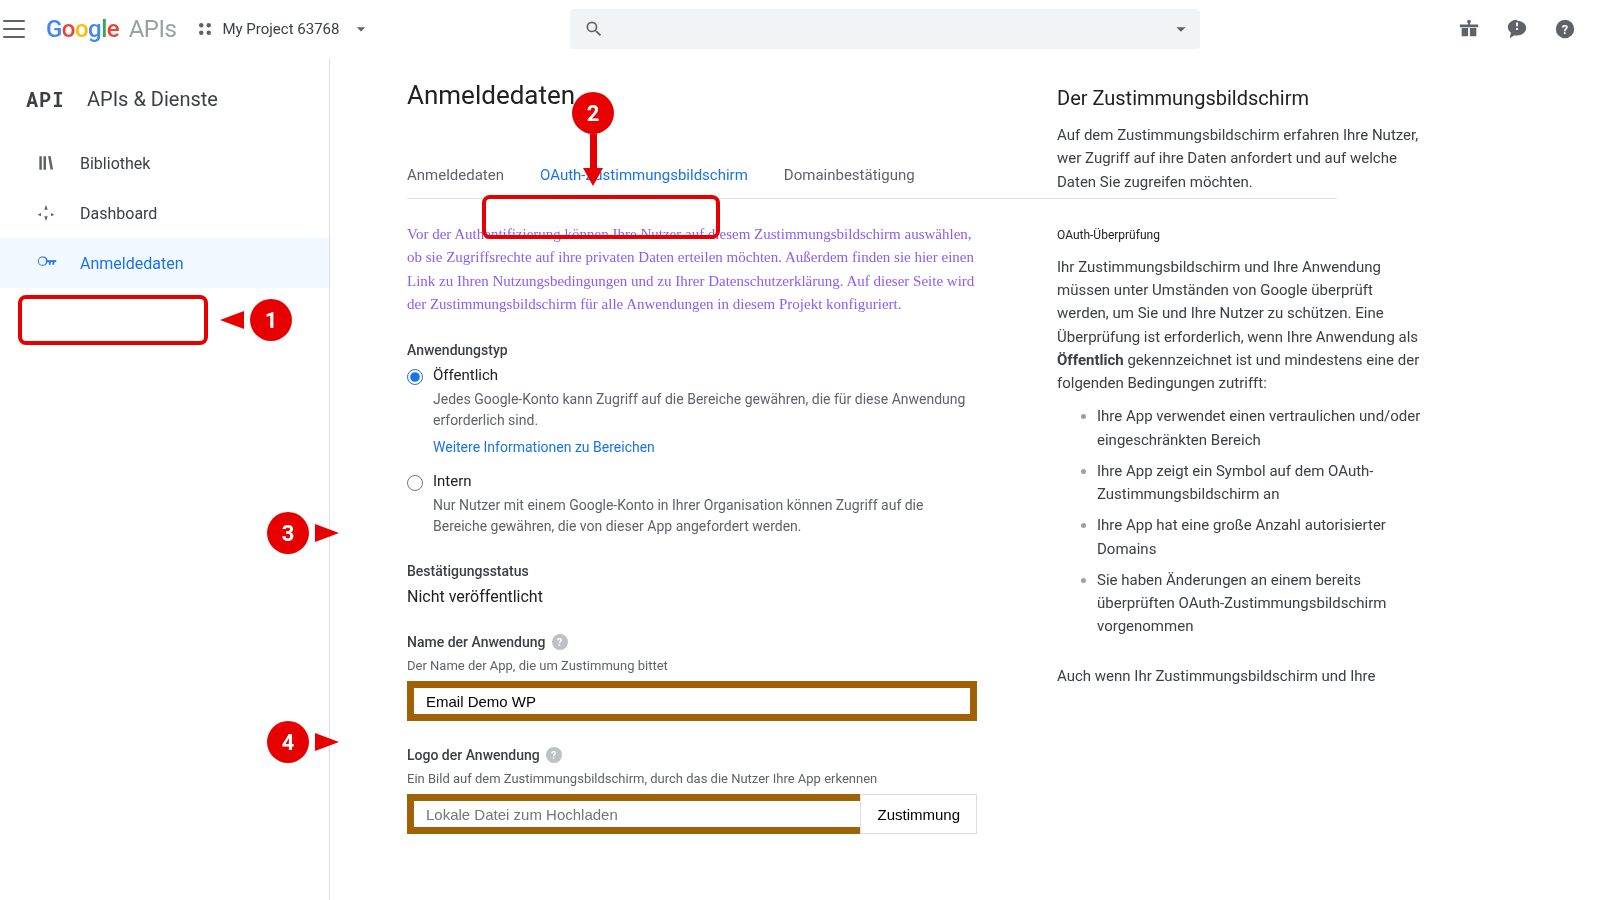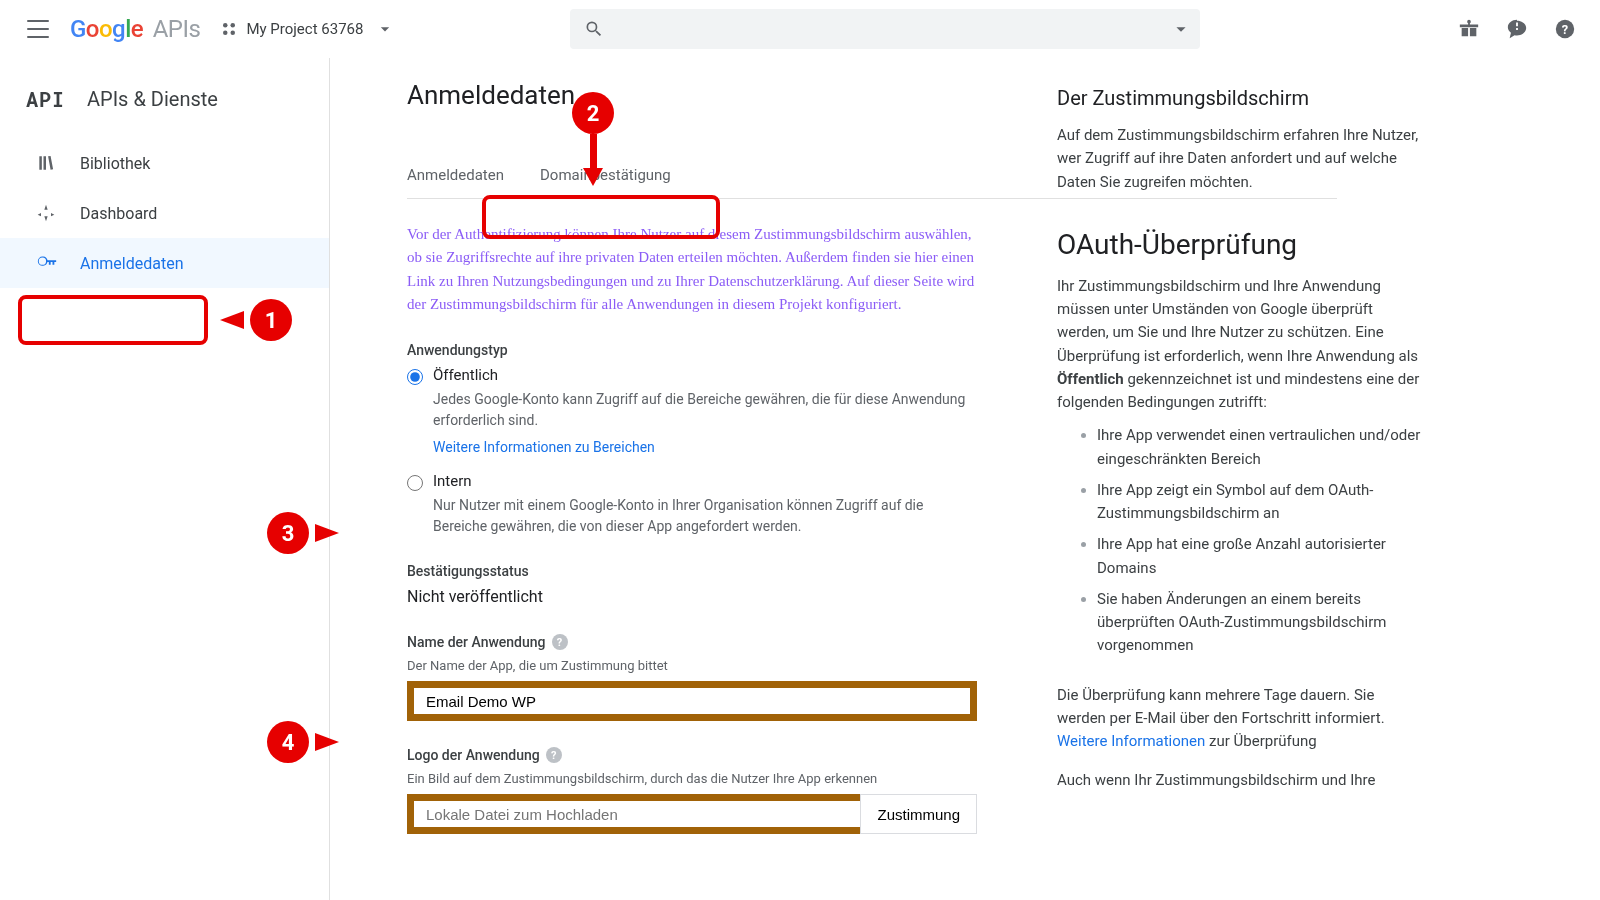--- a/index.html
+++ b/index.html
@@ -1,18 +1,18 @@
 <!DOCTYPE html>
 <html><head>
 <meta charset="utf-8">
 <style>
   * { box-sizing: border-box; margin: 0; padding: 0; }
   body { font-family: Roboto, "Helvetica Neue", Arial, sans-serif; font-size: 14px; color: #202124; background: #fff; width: 1600px; height: 900px; overflow: hidden; }
   
-  .topbar { display: flex; align-items: center; height: 58px; padding: 0 24px 0 26px; position: relative; }
+  .topbar { display: flex; align-items: center; height: 58px; padding: 0 24px 0 2px; position: relative; }
   .hamburger { width: 24px; height: 24px; display: flex; flex-direction: column; justify-content: space-between; padding: 3px 1px; cursor: pointer; }
   .hamburger span { display:block; height:2px; background:#5f6368; border-radius:1px; }
   .logo { display:flex; align-items:baseline; margin-left: 20px; font-size: 24px; font-weight: 500; letter-spacing: -0.5px;}
   .logo .g { color:#4285F4; } .logo .o1{color:#EA4335;} .logo .o2{color:#FBBC05;} .logo .g2{color:#4285F4;} .logo .l{color:#34A853;} .logo .e{color:#EA4335;}
   .logo-apis { color:#9aa0a6; font-size:24px; margin-left: 4px; font-weight:400; }
   .project-picker { display:flex; align-items:center; margin-left: 20px; font-size:15px; color:#3c4043; cursor:pointer; }
   .project-picker .dots { margin-right: 8px; }
   .project-picker .drop { margin-left: 12px; }
   .search-wrap { position:absolute; left: 570px; right: 400px; top: 9px; height: 40px; background:#f1f3f4; border-radius: 4px; display:flex; align-items:center; padding: 0 8px 0 14px; }
   .search-wrap svg.search { fill:#5f6368; margin-right: 6px; }
@@ -50,21 +50,21 @@
   .help-text { font-size: 13px; color:#5f6368; margin-bottom: 8px; }
   .text-input { width: 100%; height: 40px; border: 7px solid #a16207; padding: 0 12px; font-size: 15px; outline:none; }
   .upload-row { display:flex; width:100%; }
   .upload-row .text-input { flex:1; border-right: none; }
   .browse-btn { height:40px; border:1px solid #dadce0; background:#fff; padding: 0 16px; font-size:15px; cursor:pointer; }
   .status-val { font-size:16px; color:#202124; margin-bottom: 28px; }
   .section-gap { margin-top: 26px; }
 
   .col-right h2 { font-size: 20px; font-weight:400; color:#202124; margin-bottom: 14px; margin-top: 6px;}
   .col-right .rtext { font-size:15px; color:#3c4043; line-height:1.55; margin-bottom: 34px; }
-  .col-right h3 { font-size: 28px; font-weight:400; margin-bottom: 14px; }
+  .col-right h3 { font-size: 12px; font-weight:400; margin-bottom: 14px; }
   .col-right ul { padding-left: 40px; margin: 8px 0 26px 0; }
   .col-right li { color:#3c4043; font-size:15px; line-height:1.55; margin-bottom: 8px; }
   .col-right li::marker { color:#9aa0a6; }
   .questionmark { width:16px; height:16px; border-radius:50%; background:#bdc1c6; display:inline-flex; align-items:center; justify-content:center; color:#fff; font-size:11px; font-weight:700;}
 
   
   .marker { position: absolute; z-index: 100; pointer-events:none; display:flex; align-items:center; }
   .marker .badge { width: 42px; height: 42px; border-radius: 50%; background:#e60000; color:#fff; font-size: 22px; font-weight: 700; display:flex; align-items:center; justify-content:center; }
   .marker .arrow-left { width:0; height:0; border-top:9px solid transparent; border-bottom:9px solid transparent; border-right: 24px solid #e60000; margin: 0 6px; }
   .marker .arrow-right { width:0; height:0; border-top:9px solid transparent; border-bottom:9px solid transparent; border-left: 24px solid #e60000; margin: 0 6px; }
@@ -154,20 +154,21 @@
       </div>
     </div>
   </div>
 
   <div class="content">
     <div class="col-left">
       <h1 class="page-title">Anmeldedaten</h1>
 
       <div class="tabs">
         <div class="tab">Anmeldedaten</div>
+        <div class="tab active">OAuth-Zustimmungsbildschirm</div>
         <div class="tab">Domainbestätigung</div>
       </div>
 
       <p class="body-text">Vor der Authentifizierung können Ihre Nutzer auf diesem Zustimmungsbildschirm auswählen, ob sie Zugriffsrechte auf ihre privaten Daten erteilen möchten. Außerdem finden sie hier einen Link zu Ihren Nutzungsbedingungen und zu Ihrer Datenschutzerklärung. Auf dieser Seite wird der Zustimmungsbildschirm für alle Anwendungen in diesem Projekt konfiguriert.</p>
 
       <div class="form-label">Anwendungstyp</div>
       <div class="radio-row">
         <input type="radio" name="apptype" checked="" style="">
         <span class="r-label">Öffentlich</span>
       </div>
@@ -212,23 +213,20 @@
       <h3>OAuth-Überprüfung</h3>
       <p class="rtext" style="margin-bottom:10px;">
         <span>Ihr Zustimmungsbildschirm und Ihre Anwendung müssen unter Umständen von Google überprüft werden, um Sie und Ihre Nutzer zu schützen. Eine Überprüfung ist erforderlich, wenn Ihre Anwendung als </span><strong>Öffentlich</strong><span> gekennzeichnet ist und mindestens eine der folgenden Bedingungen zutrifft:</span>
       </p>
       <ul>
         <li>Ihre App verwendet einen vertraulichen und/oder eingeschränkten Bereich</li>
         <li>Ihre App zeigt ein Symbol auf dem OAuth-Zustimmungsbildschirm an</li>
         <li>Ihre App hat eine große Anzahl autorisierter Domains</li>
         <li>Sie haben Änderungen an einem bereits überprüften OAuth-Zustimmungsbildschirm vorgenommen</li>
       </ul>
-      <p class="rtext" style="margin-bottom:16px;">
-        <span>Die Überprüfung kann mehrere Tage dauern. Sie werden per E-Mail über den Fortschritt informiert. </span><span class="link">Weitere Informationen</span><span> zur Überprüfung</span>
-      </p>
       <p class="rtext">Auch wenn Ihr Zustimmungsbildschirm und Ihre</p>
     </div>
   </div>
 </div>
 
 <div class="highlight-box" style="left:18px; top:295px; width:190px; height:50px;"></div>
 
 <div class="marker" style="left:214px; top:299px;">
   <div class="arrow-left"></div>
     <div class="badge">1</div>

